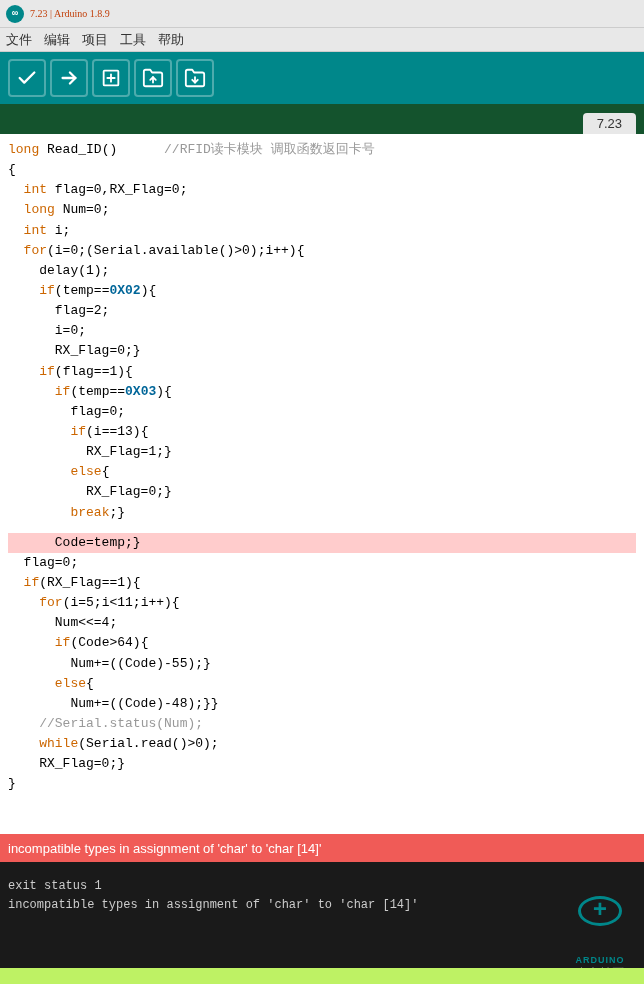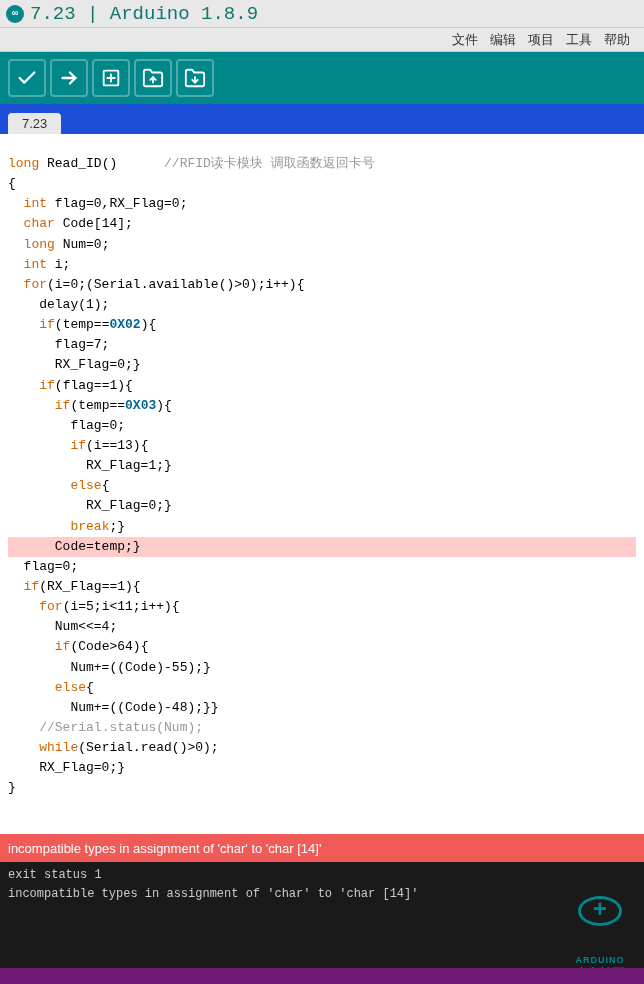--- a/index.html
+++ b/index.html
@@ -16,35 +16,34 @@
     }
     #title-bar .logo {
       width: 18px; height: 18px;
       background: #00878a;
       border-radius: 50%;
       margin-right: 6px;
       display: flex; align-items: center; justify-content: center;
       color: white; font-size: 10px; font-weight: bold;
     }
     #title-bar .title-text {
-      font-family: Liberation Mono, monospace;
-      font-size: 19px;
-      color: #0f766e;
+      font-family: Liberation Serif, serif;
+      font-size: 10px;
+      color: #c2410c;
     }
 
     
     #menu-bar {
       background: #e8e8e8;
       display: flex;
       align-items: center;
-      padding: 2px 14px;
+      padding: 2px 6px;
       height: 24px;
       border-bottom: 1px solid #ccc;
       gap: 12px;
-      justify-content: flex-end;
     }
     #menu-bar span {
       font-family: Arial, sans-serif;
       font-size: 13px;
       color: #333;
       cursor: pointer;
     }
 
     
     #toolbar {
@@ -61,80 +60,82 @@
       border: 2px solid rgba(255,255,255,0.3);
       border-radius: 4px;
       display: flex; align-items: center; justify-content: center;
       cursor: pointer;
       color: white;
     }
     .toolbar-btn svg { width: 22px; height: 22px; }
 
     
     #tab-bar {
-      background: #1d4ed8;
+      background: #14532d;
       display: flex;
       align-items: flex-end;
       padding: 0 8px;
       height: 30px;
+      justify-content: flex-end;
     }
     .tab {
       background: #e8e8e8;
       padding: 3px 14px;
       font-family: Arial, sans-serif;
       font-size: 13px;
       border-radius: 4px 4px 0 0;
       color: #333;
       cursor: pointer;
     }
 
     
     #code-area {
       background: #ffffff;
       flex: 1;
       overflow: hidden;
-      padding: 20px 8px;
+      padding: 6px 8px;
       height: 700px;
     }
     .code-line {
       line-height: 1.55;
       white-space: pre;
       font-size: 13px;
     }
     .highlighted {
       background: #ffcccc;
       display: block;
+      margin-top: 10px;
     }
 
     
     .kw { color: #cc6600; }       
     .cm { color: #999999; }       
     .nm { color: #006699; font-weight: bold; }
 
     
     #console-area {
-      background: #701a75;
+      background: #bef264;
       height: 150px;
     }
     #error-bar {
       background: #f05b57;
       color: white;
       font-family: Arial, sans-serif;
       font-size: 13px;
       padding: 4px 8px;
       height: 28px;
       display: flex;
       align-items: center;
     }
     #console-output {
       background: #1a1a1a;
       color: #cccccc;
       font-family: 'Courier New', Courier, monospace;
       font-size: 12px;
-      padding: 4px 8px;
+      padding: 15px 8px;
       height: 106px;
       overflow: hidden;
       position: relative;
     }
     #console-output .console-line {
       line-height: 1.6;
       white-space: pre;
     }
 
     
@@ -237,27 +238,27 @@
 
 <div id="tab-bar">
   <div class="tab">7.23</div>
 </div>
 
 <div id="code-area">
   <div id="code-lines">
       <div class="code-line"><span class="kw">long</span> Read_ID()      <span class="cm">//RFID读卡模块 调取函数返回卡号</span></div>
       <div class="code-line">{</div>
       <div class="code-line">  <span class="kw">int</span> flag=0,RX_Flag=0;</div>
-      <div class="code-line">  <span class="kw">char</span> Code[14];</div>
       <div class="code-line">  <span class="kw">long</span> Num=0;</div>
       <div class="code-line">  <span class="kw">int</span> i;</div>
       <div class="code-line">  <span class="kw">for</span>(i=0;(Serial.available()&gt;0);i++){</div>
       <div class="code-line">    delay(1);</div>
       <div class="code-line">    <span class="kw">if</span>(temp==<span class="nm">0X02</span>){</div>
-      <div class="code-line">      flag=7;</div>
+      <div class="code-line">      flag=2;</div>
+      <div class="code-line">      i=0;</div>
       <div class="code-line">      RX_Flag=0;}</div>
       <div class="code-line">    <span class="kw">if</span>(flag==1){</div>
       <div class="code-line">      <span class="kw">if</span>(temp==<span class="nm">0X03</span>){</div>
       <div class="code-line">        flag=0;</div>
       <div class="code-line">        <span class="kw">if</span>(i==13){</div>
       <div class="code-line">          RX_Flag=1;}</div>
       <div class="code-line">        <span class="kw">else</span>{</div>
       <div class="code-line">          RX_Flag=0;}</div>
       <div class="code-line">        <span class="kw">break</span>;}</div>
       <div class="code-line highlighted">      Code=temp;}</div>

